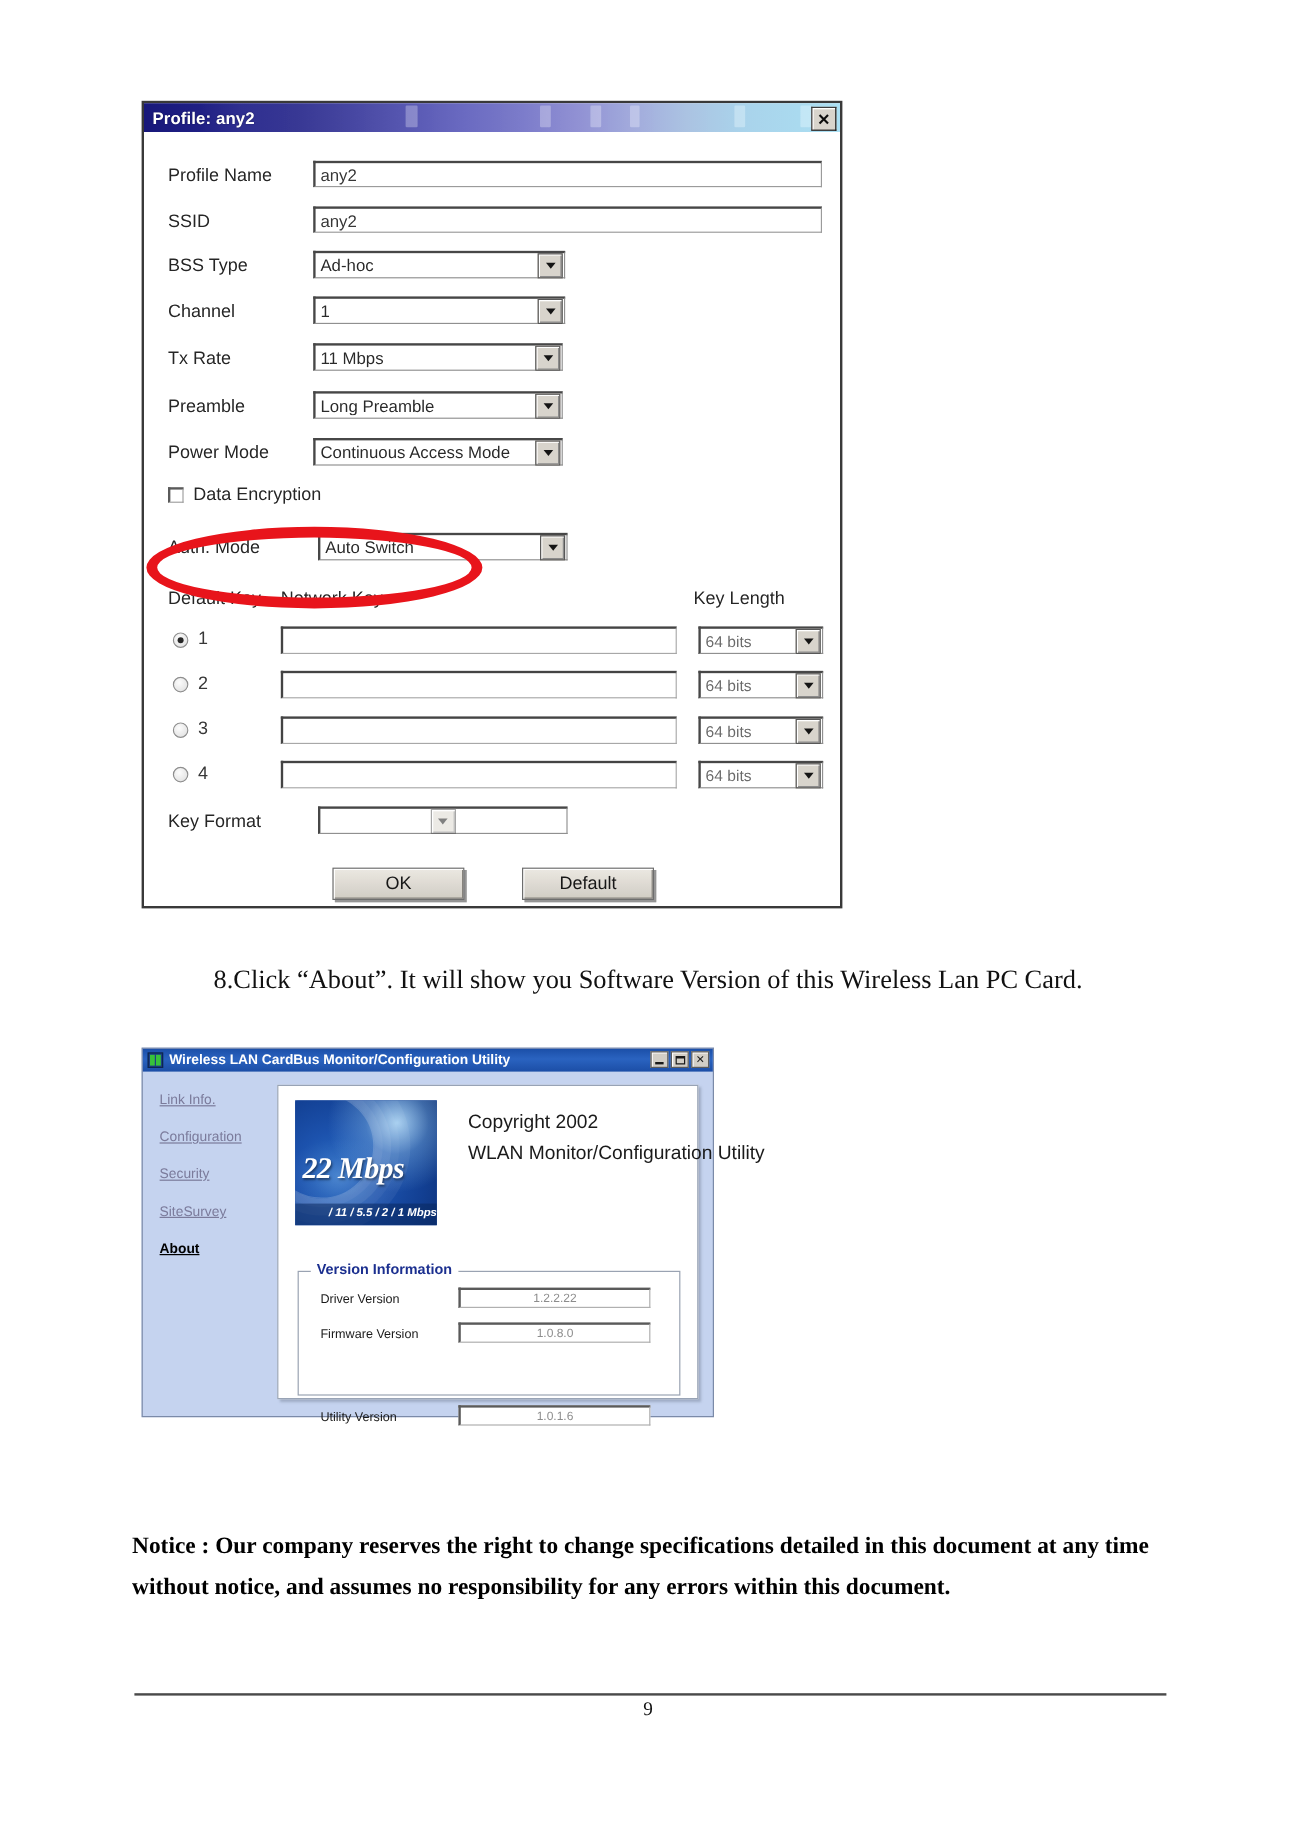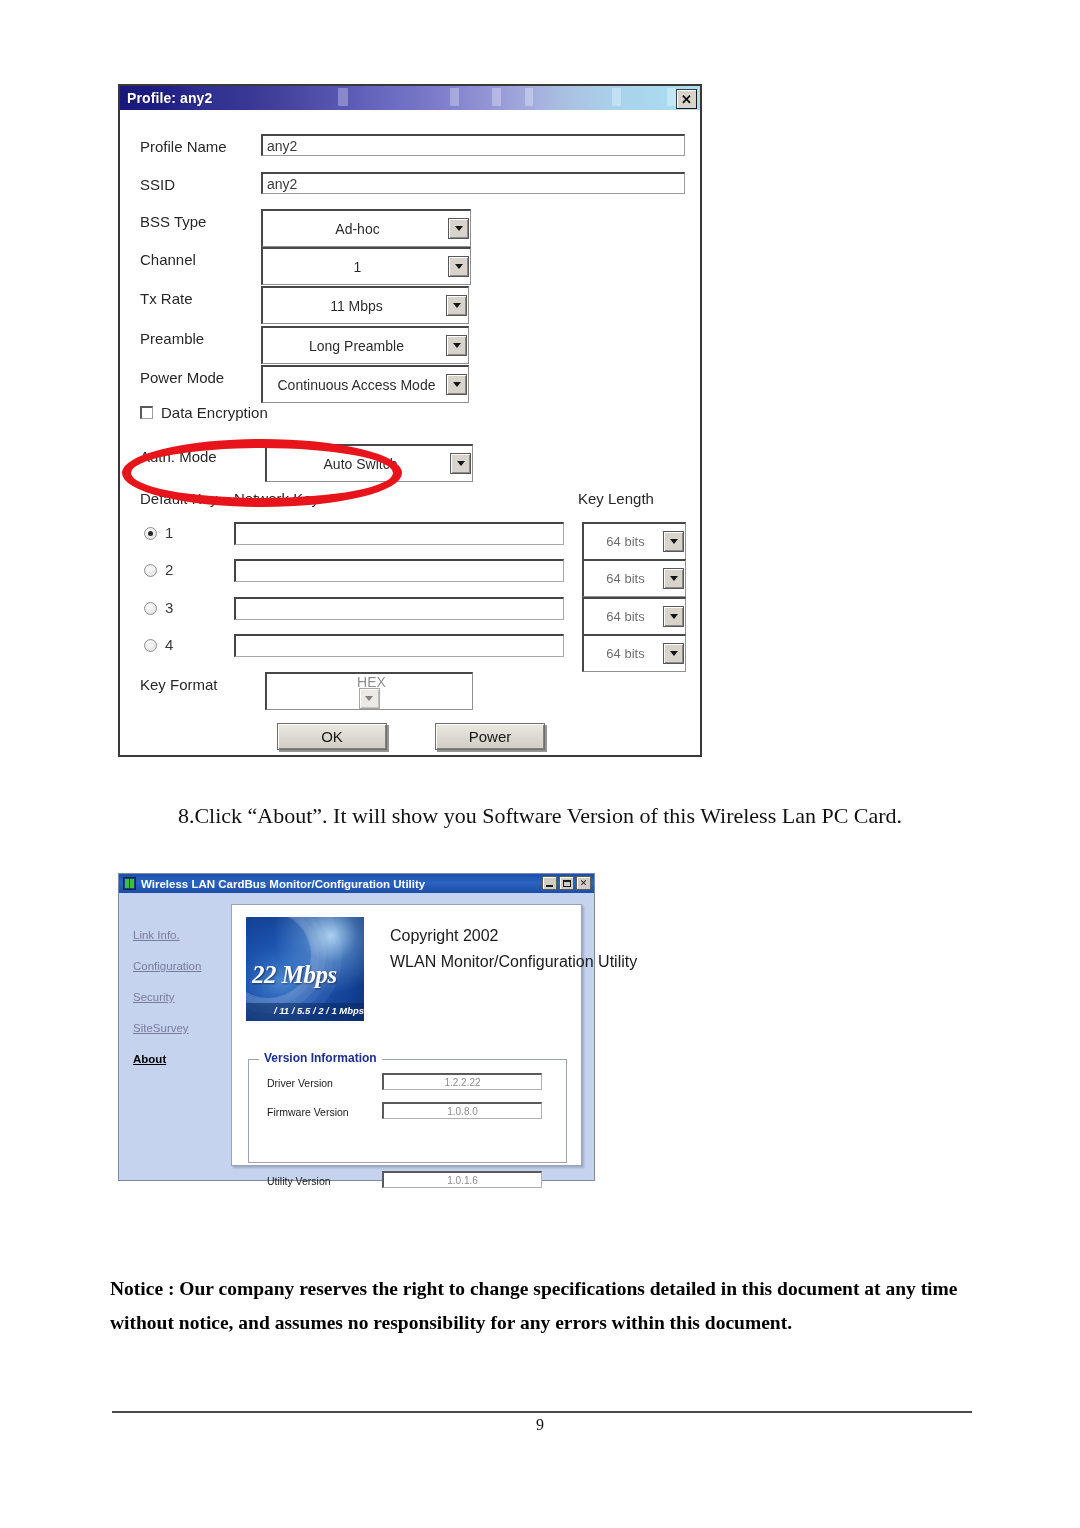--- a/index.html
+++ b/index.html
@@ -107,29 +107,28 @@
     color: #3a3a3a;
     display: flex;
     align-items: center;
     padding-left: 4px;
   }
   .ftext.wide { width: 424px; }
   .fcombo {
     position: absolute;
     left: 141px;
     top: 0;
-    height: 38px;
+    height: 23px;
     border: 1px solid #8f8f8f;
     border-top: 2px solid #4a4a4a;
     border-left: 2px solid #4a4a4a;
     background: #ffffff;
     box-sizing: border-box;
     display: flex;
     align-items: center;
-    text-align: center;
   }
   .fcombo .cval {
     font-size: 14px;
     color: #2e2e2e;
     padding-left: 4px;
     flex: 1;
     white-space: nowrap;
     overflow: hidden;
   }
   .cb-arrow {
@@ -326,21 +325,21 @@
     box-sizing: border-box;
   }
   .wbtn .min-bar { width: 7px; height: 2px; background: #1a1a1a; margin-top: 5px; }
   .wbtn .max-sq { width: 8px; height: 7px; border: 1px solid #1a1a1a; border-top-width: 2px; box-sizing: border-box; }
 
   .about-body { position: relative; height: 287px; }
   .about-nav {
     position: absolute;
     left: 0; top: 0;
     width: 106px;
-    padding-top: 36px;
+    padding-top: 18px;
   }
   .nav-item {
     font-size: 11.5px;
     color: #7b7b9b;
     text-decoration: underline;
     margin: 0 0 19px 14px;
     white-space: nowrap;
   }
   .nav-item.active {
     color: #000000;
@@ -655,21 +654,21 @@
       <span class="flabel">Key Format</span>
       <span class="fcombo w208" style="left:145px;flex-direction:column;">
         <span class="cval" style="color:#8d8d8d;">HEX</span>
         <span class="cb-arrow" style="opacity:0.55;">
             <i></i>
           </span>
       </span>
     </div>
 
     <span class="btn" style="left:157px;top:613px;">OK</span>
-    <span class="btn" style="left:315px;top:613px;">Power</span>
+    <span class="btn" style="left:315px;top:613px;">Default</span>
 
   </div>
 </div>
 
 <div class="red-ellipse"></div>
 
 <div class="caption">8.Click “About”. It will show you Software Version of this Wireless Lan PC Card.</div>
 
 <div class="about-win">
 

